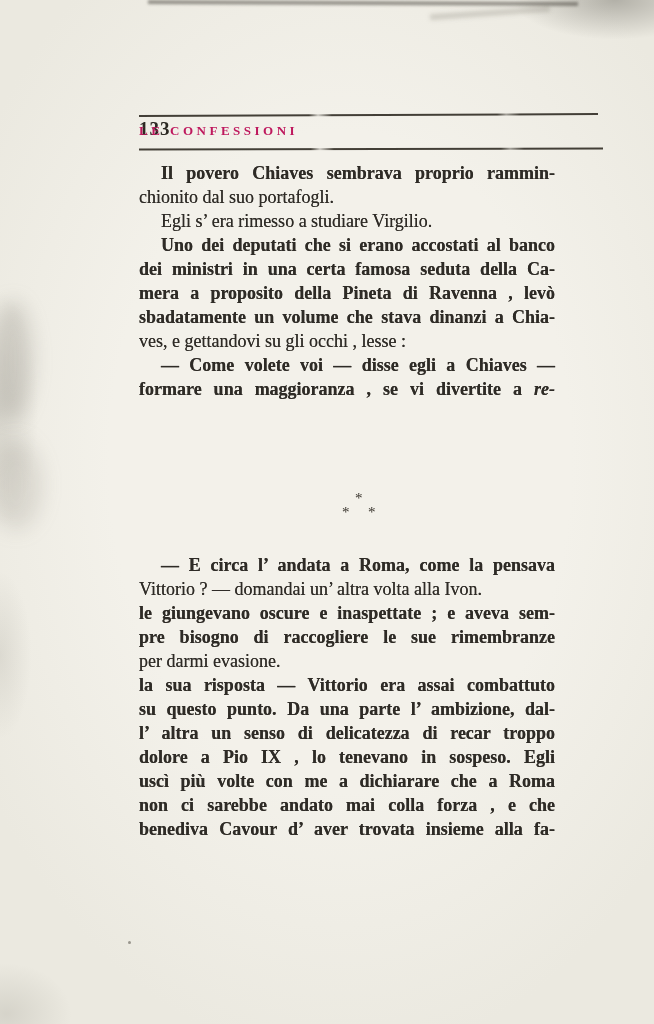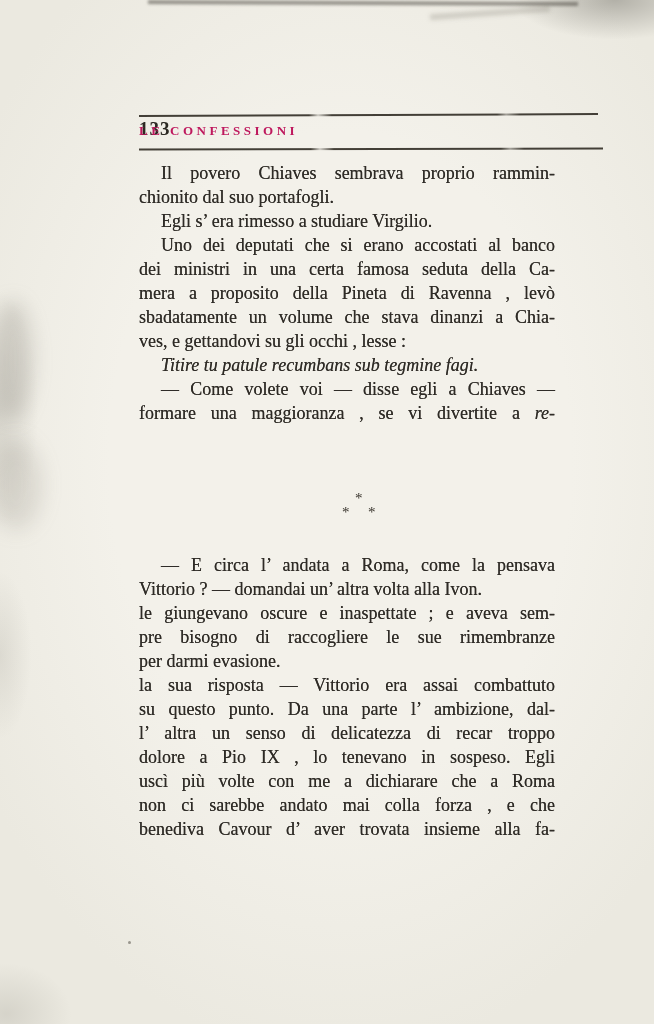--- a/index.html
+++ b/index.html
@@ -36,21 +36,21 @@
     letter-spacing:1px; color:#2c2923; }
   .running-title { position:absolute; left:0; right:0; top:5px; text-align:left;
     font-size:13px; font-weight:bold; letter-spacing:3.5px; color:#be185d; }
 
   .block { position:absolute; left:139px; width:416px; }
   .block-a { top:161px; }
   .block-b { top:553px; }
   .line { height:24px; line-height:24px; font-size:18px;
     text-shadow:0 0 .4px rgba(42,39,34,.8); }
   .line.indent { text-indent:22px; }
-  .line.just { text-align:justify; text-align-last:justify; }
+  .line.just { text-align:justify; text-align-last:justify;font-weight:bold; }
   .seg.it { font-style:italic; }
 
   .asterism { position:absolute; left:338px; top:488px; width:64px; height:36px; }
   .ast { position:absolute; font-size:15px; line-height:1; color:#36322b; }
   .ast-top { left:17px; top:3px; }
   .ast-bl { left:4px; top:17px; }
   .ast-br { left:30px; top:17px; }
 </style>
 </head>
 <body>
@@ -70,21 +70,20 @@
 
 <div class="block block-a">
     <div class="line indent just"><span class="seg">Il povero Chiaves sembrava proprio rammin-</span></div>
     <div class="line"><span class="seg">chionito dal suo portafogli.</span></div>
     <div class="line indent"><span class="seg">Egli s’ era rimesso a studiare Virgilio.</span></div>
     <div class="line indent just"><span class="seg">Uno dei deputati che si erano accostati al banco</span></div>
     <div class="line just"><span class="seg">dei ministri in una certa famosa seduta della Ca-</span></div>
     <div class="line just"><span class="seg">mera a proposito della Pineta di Ravenna , levò</span></div>
     <div class="line just"><span class="seg">sbadatamente un volume che stava dinanzi a Chia-</span></div>
     <div class="line"><span class="seg">ves, e gettandovi su gli occhi , lesse :</span></div>
-    <div class="line indent"><span class="seg it">Titire tu patule recumbans sub tegmine fagi.</span></div>
     <div class="line indent just"><span class="seg">— Come volete voi — disse egli a Chiaves —</span></div>
     <div class="line just"><span class="seg">formare una maggioranza , se vi divertite a </span><span class="seg it">re-</span></div>
   </div>
 
 <div class="asterism">
   <span class="ast ast-top">*</span>
   <span class="ast ast-bl">*</span>
   <span class="ast ast-br">*</span>
 </div>
 

